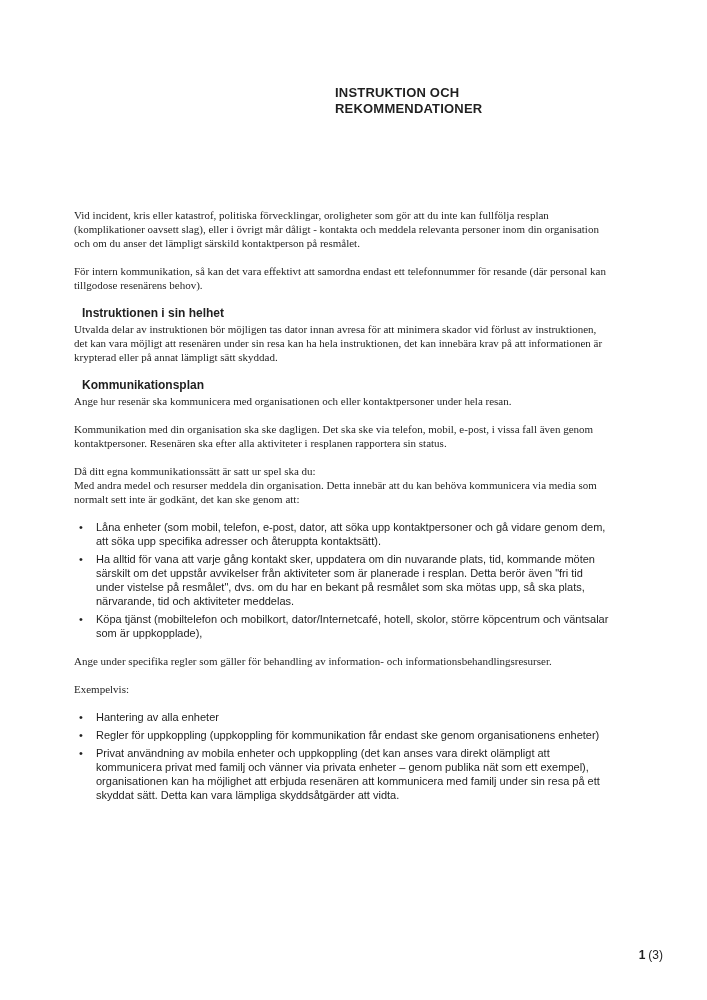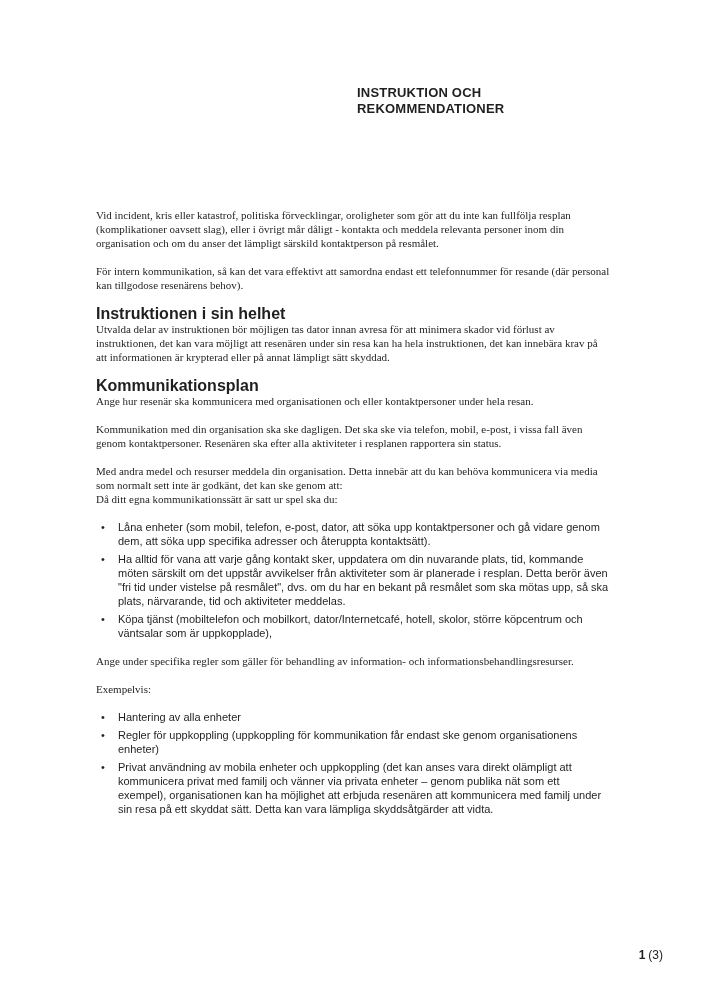--- a/index.html
+++ b/index.html
@@ -10,40 +10,40 @@
   .page {
     position: relative;
     width: 707px;
     height: 1000px;
     background: #ffffff;
     font-family: "Liberation Sans", sans-serif;
     font-size: 11px;
     line-height: 14px;
     color: #1f1f1f;
     box-sizing: border-box;
-    padding: 85px 97px 0 96px;
+    padding: 85px 97px 0 74px;
     overflow: hidden;
   }
   .doc-title {
     margin-left: 261px;
     margin-bottom: 91px;
     font-size: 13px;
     line-height: 16px;
     font-weight: bold;
     letter-spacing: 0.2px;
   }
   .para {
     margin: 0 0 14px 0;
     font-family: Liberation Serif, serif;
   }
   .heading {
-    font-size: 16px;
+    font-size: 12px;
     line-height: 15px;
     font-weight: bold;
-    margin: 13px 0 1px 0;
+    margin: 13px 0 1px 8px;
   }
   ul.bullets {
     list-style: none;
     margin: 4px 0 14px 0;
     padding: 0;
   }
   ul.bullets li {
     position: relative;
     padding-left: 22px;
     margin-bottom: 4px;
@@ -82,22 +82,22 @@
   <p class="para">För intern kommunikation, så kan det vara effektivt att samordna endast ett telefonnummer för resande (där personal kan tillgodose resenärens behov).</p>
 
   <div class="heading">Instruktionen i sin helhet</div>
   <p class="para">Utvalda delar av instruktionen bör möjligen tas dator innan avresa för att minimera skador vid förlust av instruktionen, det kan vara möjligt att resenären under sin resa kan ha hela instruktionen, det kan innebära krav på att informationen är krypterad eller på annat lämpligt sätt skyddad.</p>
 
   <div class="heading">Kommunikationsplan</div>
   <p class="para">Ange hur resenär ska kommunicera med organisationen och eller kontaktpersoner under hela resan.</p>
   <p class="para">Kommunikation med din organisation ska ske dagligen. Det ska ske via telefon, mobil, e-post, i vissa fall även genom kontaktpersoner. Resenären ska efter alla aktiviteter i resplanen rapportera sin status.</p>
 
   <div class="para">
+    <div>Då ditt egna kommunikationssätt är satt ur spel ska du:</div>
     <div>Med andra medel och resurser meddela din organisation. Detta innebär att du kan behöva kommunicera via media som normalt sett inte är godkänt, det kan ske genom att:</div>
-    <div>Då ditt egna kommunikationssätt är satt ur spel ska du:</div>
   </div>
 
   <ul class="bullets">
     <li>Låna enheter (som mobil, telefon, e-post, dator, att söka upp kontaktpersoner och gå vidare genom dem, att söka upp specifika adresser och återuppta kontaktsätt).</li>
     <li>Ha alltid för vana att varje gång kontakt sker, uppdatera om din nuvarande plats, tid, kommande möten särskilt om det uppstår avvikelser från aktiviteter som är planerade i resplan. Detta berör även "fri tid under vistelse på resmålet", dvs. om du har en bekant på resmålet som ska mötas upp, så ska plats, närvarande, tid och aktiviteter meddelas.</li>
     <li>Köpa tjänst (mobiltelefon och mobilkort, dator/Internetcafé, hotell, skolor, större köpcentrum och väntsalar som är uppkopplade),</li>
   </ul>
 
   <p class="para">Ange under specifika regler som gäller för behandling av information- och informationsbehandlingsresurser.</p>
   <p class="para">Exempelvis:</p>

